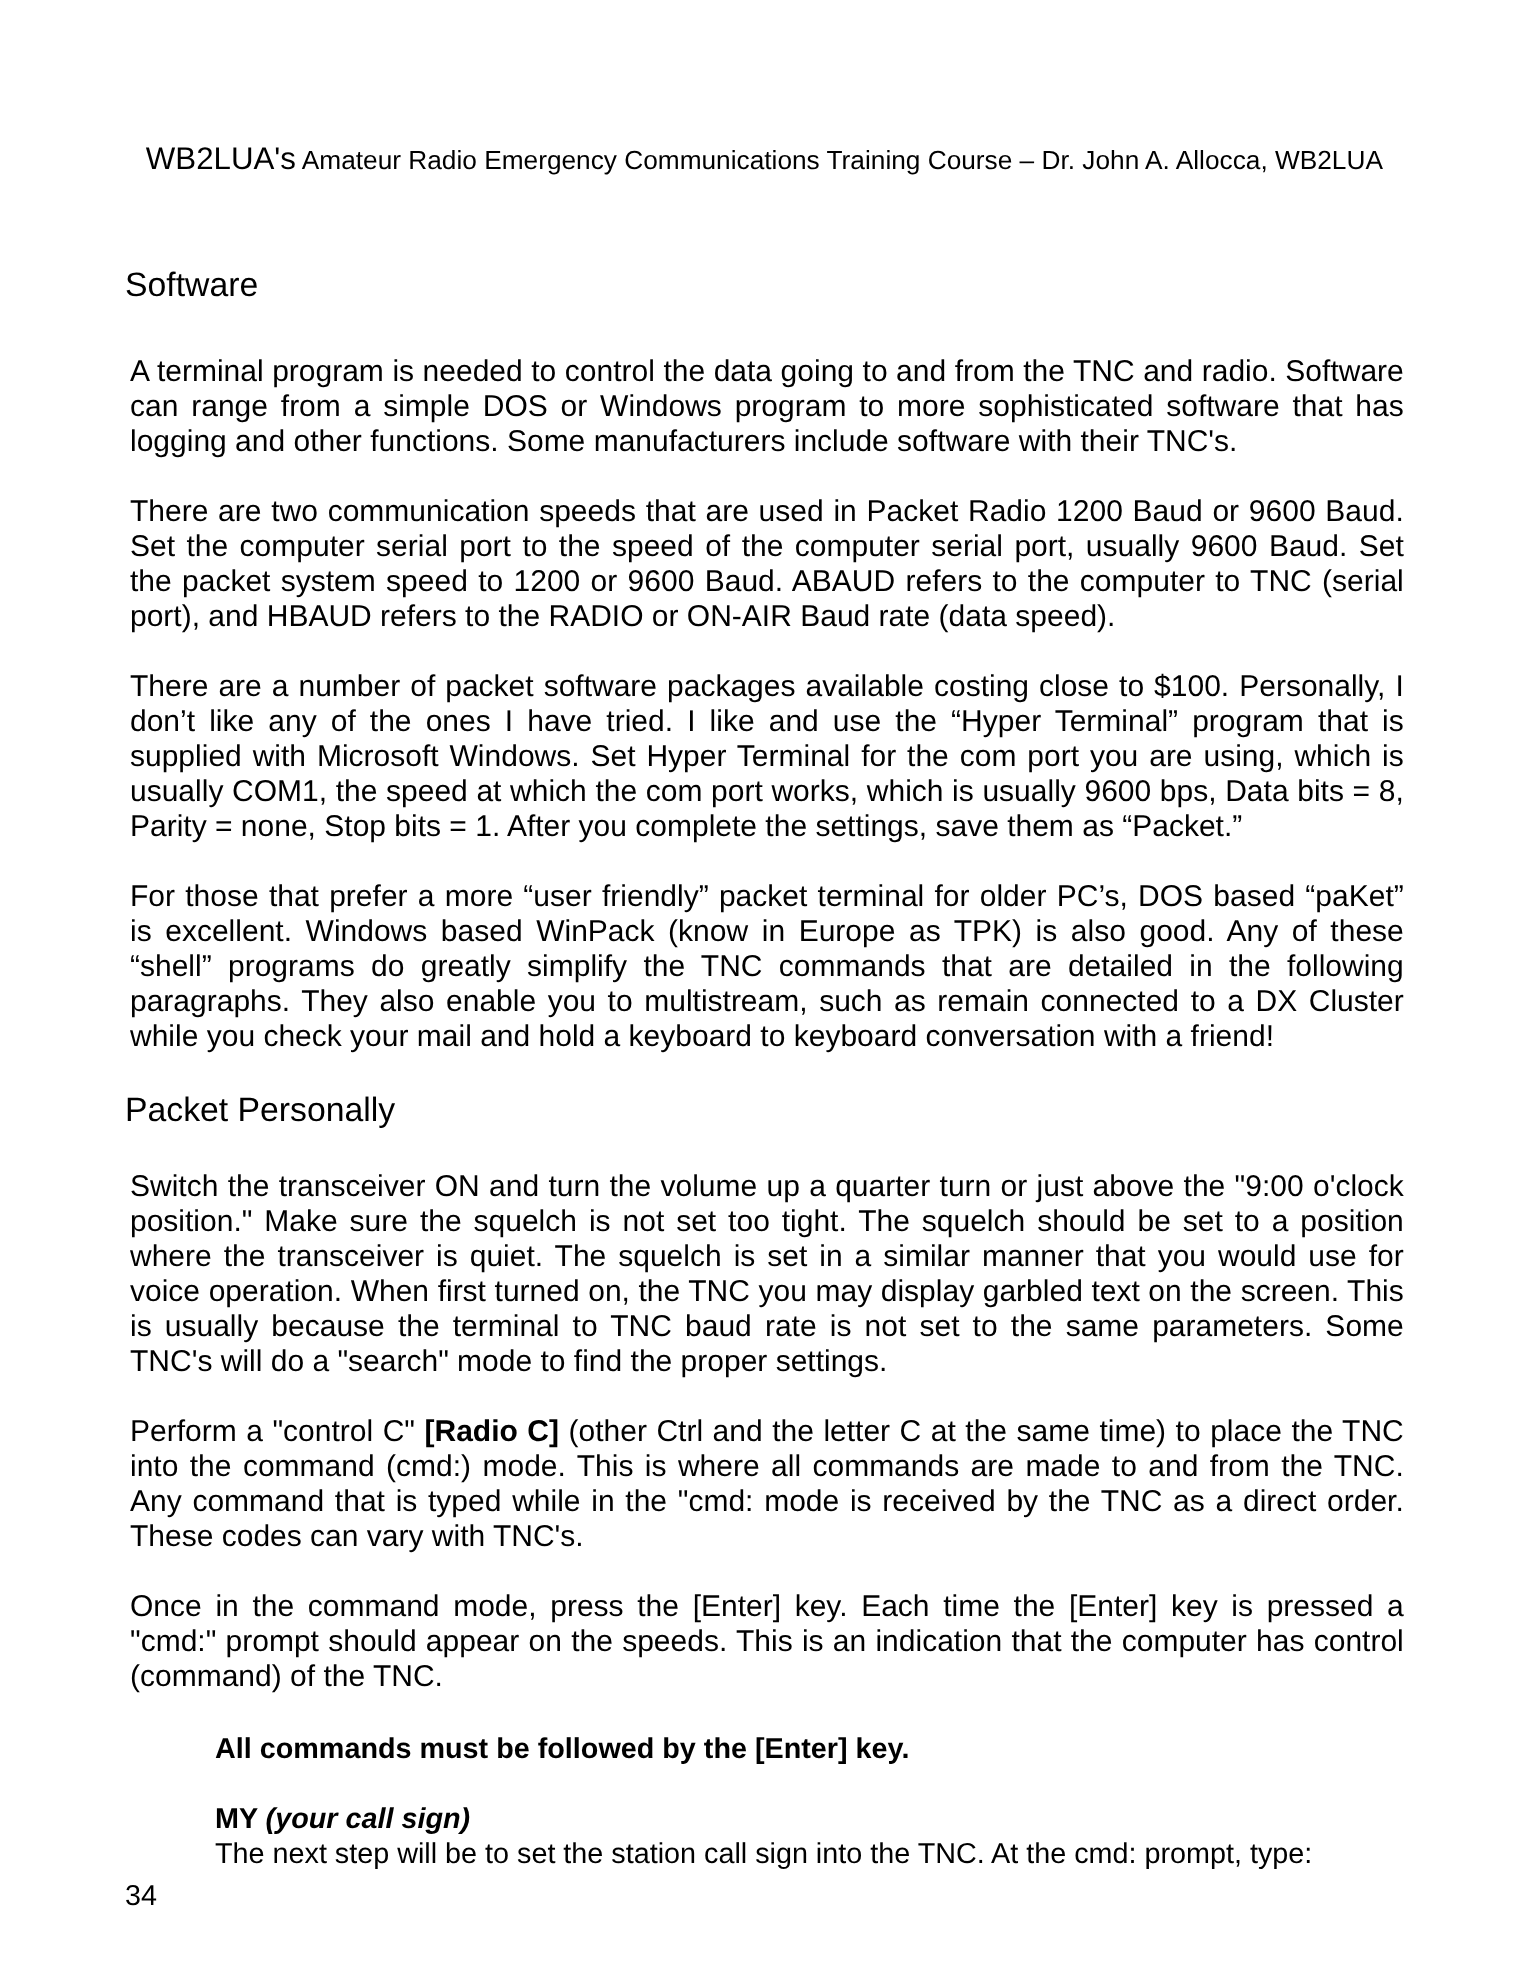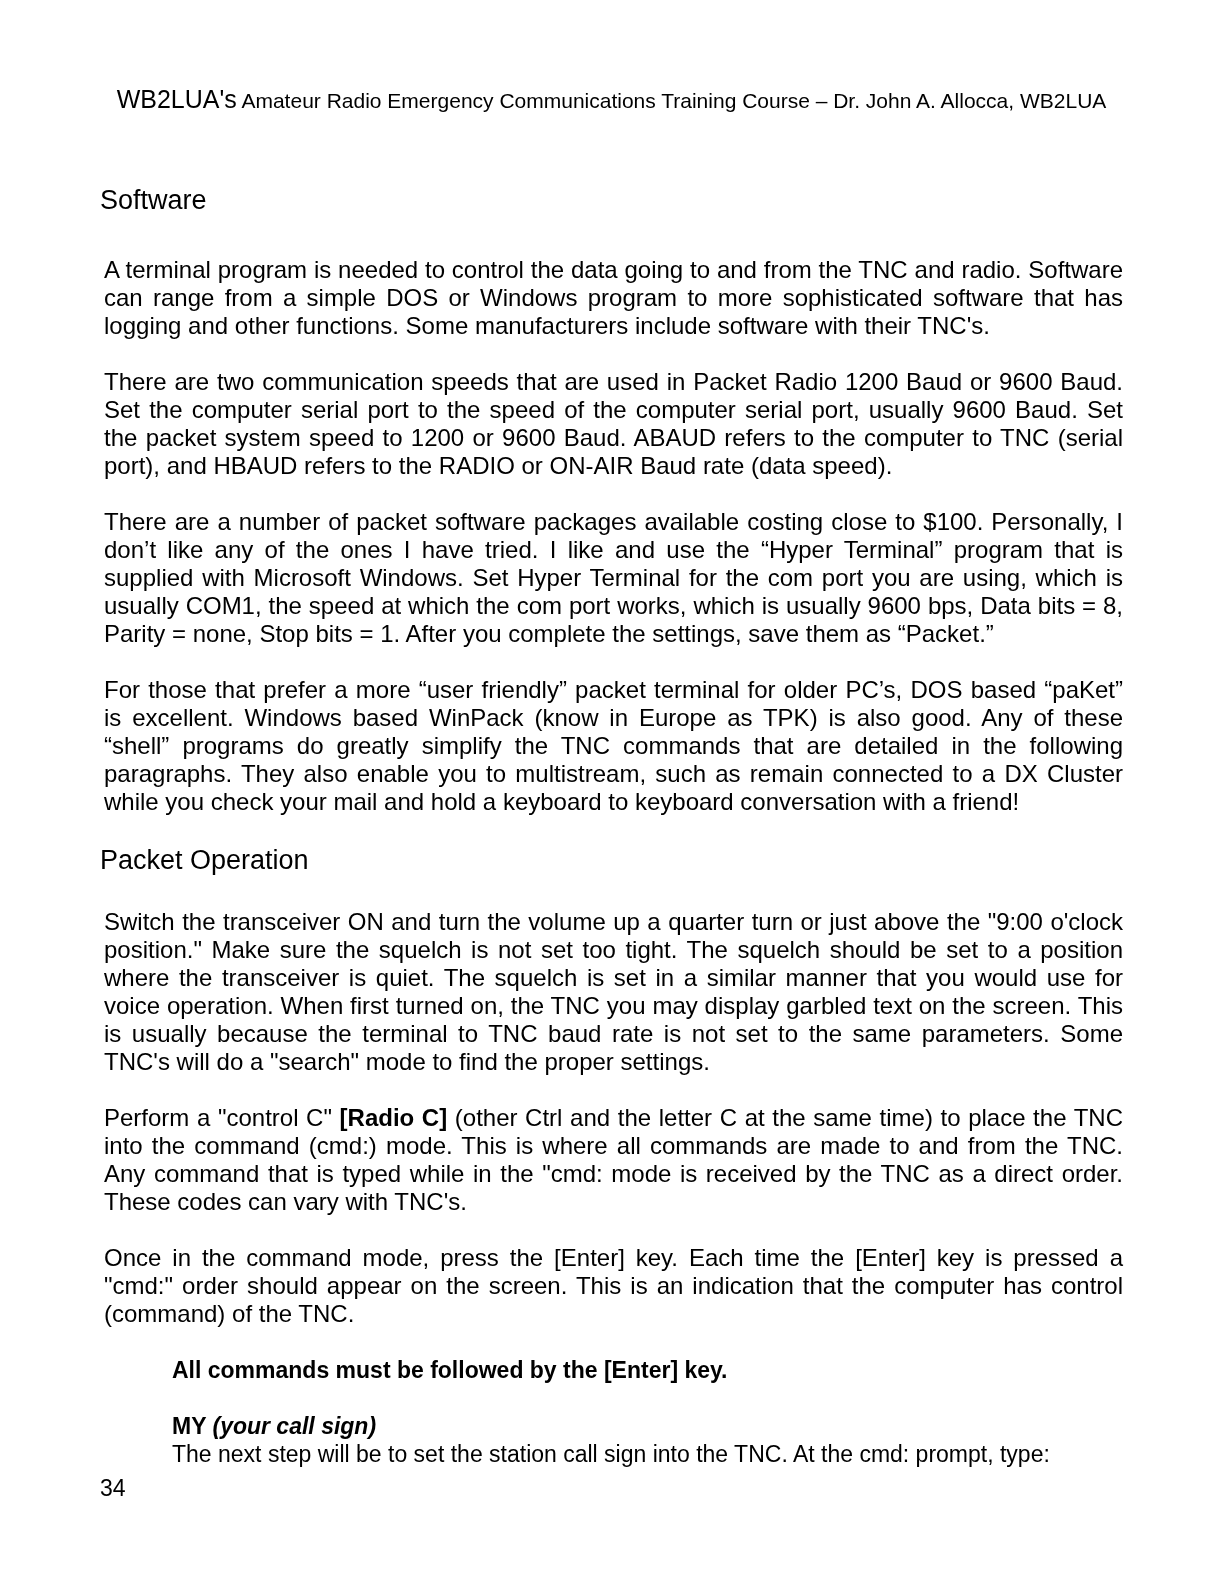--- a/index.html
+++ b/index.html
@@ -12,21 +12,21 @@
     height: 1584px;
     font-family: "Liberation Sans", sans-serif;
     color: #000000;
     position: relative;
     overflow: hidden;
   }
   .page {
     box-sizing: border-box;
     width: 1224px;
     height: 1584px;
-    padding: 84px 101px 0 100px;
+    padding: 112px 101px 0 100px;
     background: #ffffff;
   }
   .doc-header {
     text-align: center;
     font-size: 21px;
     line-height: 30px;
     white-space: nowrap;
   }
   .doc-header .callsign {
     font-size: 25px;
@@ -79,27 +79,27 @@
     <span class="callsign">WB2LUA's</span><span> Amateur Radio Emergency Communications Training Course – Dr. John A. Allocca, WB2LUA</span>
   </div>
 
   <h1 class="section-heading heading-software">Software</h1>
 
   <p class="body-para">A terminal program is needed to control the data going to and from the TNC and radio. Software can range from a simple DOS or Windows program to more sophisticated software that has logging and other functions. Some manufacturers include software with their TNC's.</p>
   <p class="body-para">There are two communication speeds that are used in Packet Radio 1200 Baud or 9600 Baud. Set the computer serial port to the speed of the computer serial port, usually 9600 Baud. Set the packet system speed to 1200 or 9600 Baud. ABAUD refers to the computer to TNC (serial port), and HBAUD refers to the RADIO or ON-AIR Baud rate (data speed).</p>
   <p class="body-para">There are a number of packet software packages available costing close to $100. Personally, I don’t like any of the ones I have tried. I like and use the “Hyper Terminal” program that is supplied with Microsoft Windows. Set Hyper Terminal for the com port you are using, which is usually COM1, the speed at which the com port works, which is usually 9600 bps, Data bits = 8, Parity = none, Stop bits = 1. After you complete the settings, save them as “Packet.”</p>
   <p class="body-para">For those that prefer a more “user friendly” packet terminal for older PC’s, DOS based “paKet” is excellent. Windows based WinPack (know in Europe as TPK) is also good. Any of these “shell” programs do greatly simplify the TNC commands that are detailed in the following paragraphs. They also enable you to multistream, such as remain connected to a DX Cluster while you check your mail and hold a keyboard to keyboard conversation with a friend!</p>
 
-  <h1 class="section-heading heading-packet">Packet Operation</h1>
+  <h1 class="section-heading heading-packet">Packet Personally</h1>
 
   <p class="body-para">Switch the transceiver ON and turn the volume up a quarter turn or just above the "9:00 o'clock position." Make sure the squelch is not set too tight. The squelch should be set to a position where the transceiver is quiet. The squelch is set in a similar manner that you would use for voice operation. When first turned on, the TNC you may display garbled text on the screen. This is usually because the terminal to TNC baud rate is not set to the same parameters. Some TNC's will do a "search" mode to find the proper settings.</p>
 
   <p class="body-para"><span>Perform a "control C" </span><span class="bold">[Radio C]</span><span> (other Ctrl and the letter C at the same time) to place the TNC into the command (cmd:) mode. This is where all commands are made to and from the TNC. Any command that is typed while in the "cmd: mode is received by the TNC as a direct order. These codes can vary with TNC's.</span></p>
 
-  <p class="body-para">Once in the command mode, press the [Enter] key. Each time the [Enter] key is pressed a "cmd:" order should appear on the screen. This is an indication that the computer has control (command) of the TNC.</p>
+  <p class="body-para">Once in the command mode, press the [Enter] key. Each time the [Enter] key is pressed a "cmd:" prompt should appear on the speeds. This is an indication that the computer has control (command) of the TNC.</p>
 
   <div class="note-bold">All commands must be followed by the [Enter] key.</div>
 
   <div class="indent-block">
     <div><span class="bold">MY </span><span class="bold-italic">(your call sign)</span></div>
     <div>The next step will be to set the station call sign into the TNC. At the cmd: prompt, type:</div>
   </div>
 
   <div class="page-footer">34</div>
 

